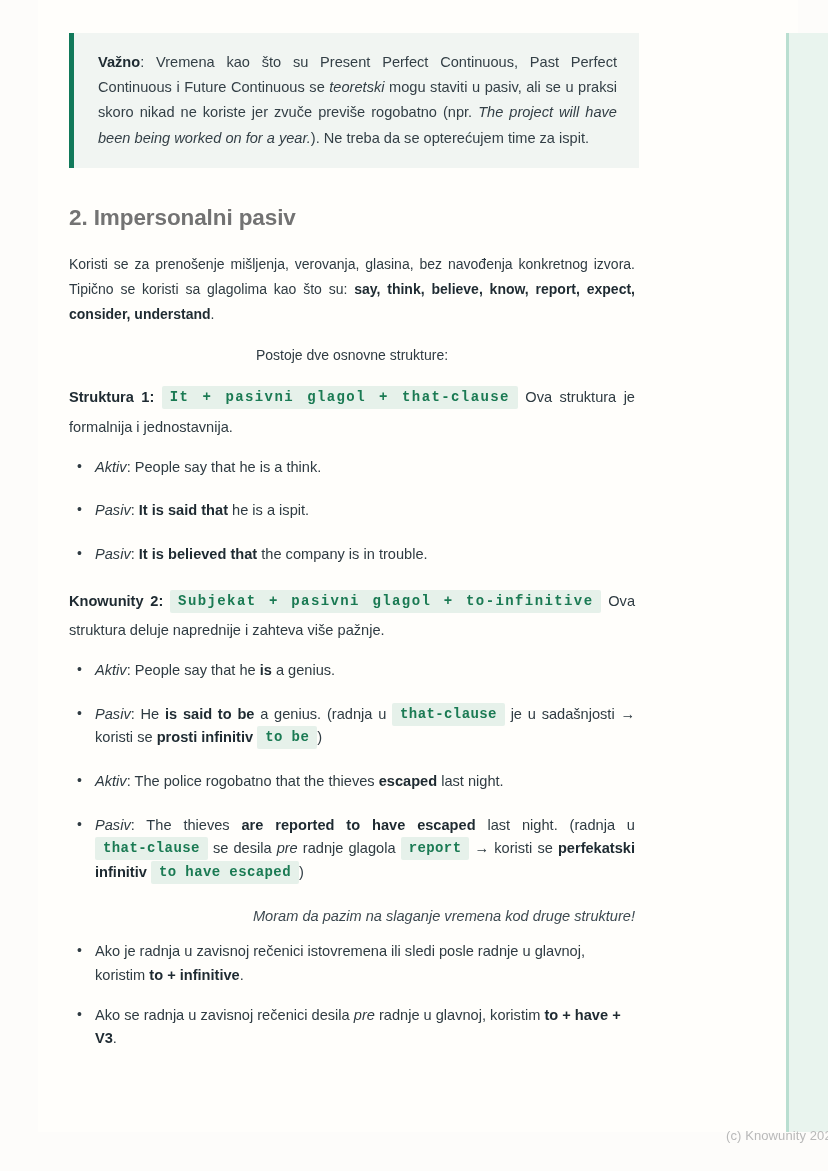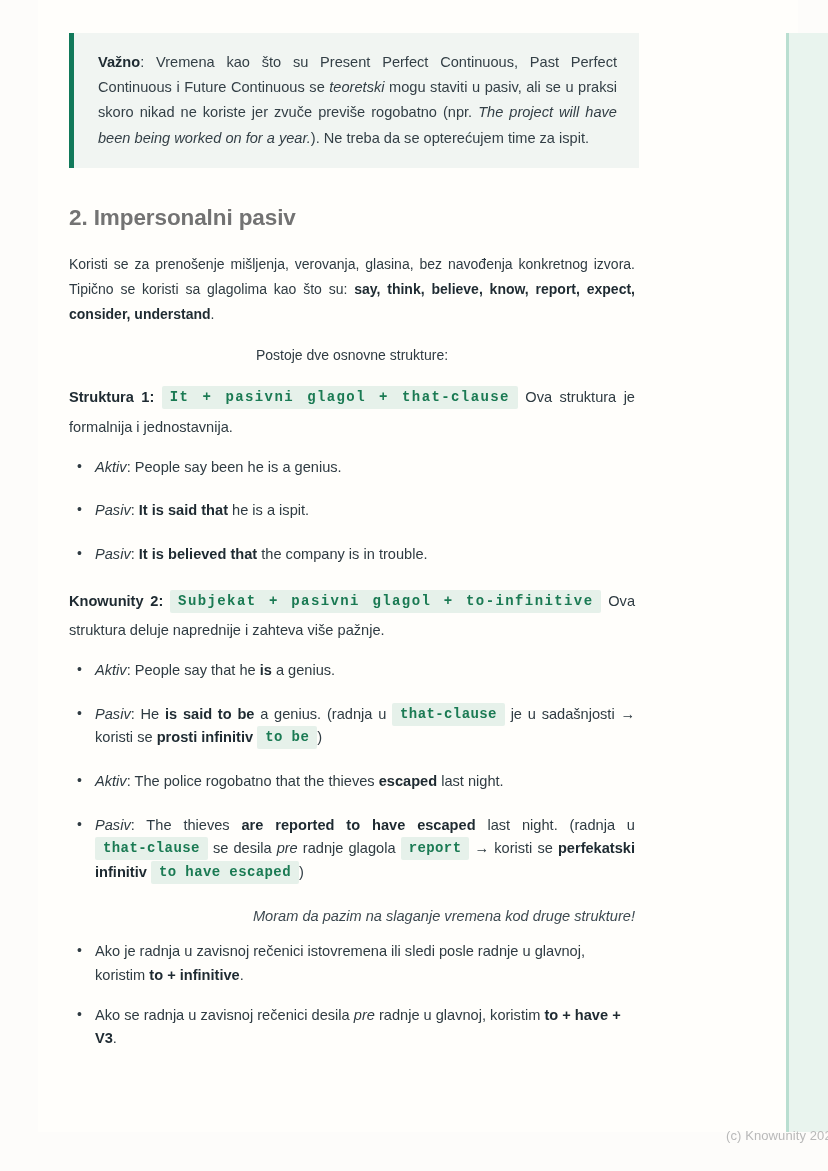--- a/index.html
+++ b/index.html
@@ -175,21 +175,21 @@
 
       <h2 class="section-heading">2. Impersonalni pasiv</h2>
 
       <p class="body-text"><span>Koristi se za prenošenje mišljenja, verovanja, glasina, bez navođenja konkretnog izvora. Tipično se koristi sa glagolima kao što su: </span><span class="b">say, think, believe, know, report, expect, consider, understand</span><span>.</span></p>
 
       <p class="body-text loose">Postoje dve osnovne strukture:</p>
 
       <p class="struct-line"><span class="b">Struktura 1:</span> <code class="chip wide">It + pasivni glagol + that-clause</code> <span>Ova struktura je formalnija i jednostavnija.</span></p>
 
       <ul class="ex-list">
-        <li><span class="lbl">Aktiv</span><span>: </span><span>People say been he is a genius.</span><span class="b"></span><span></span></li>
+        <li><span class="lbl">Aktiv</span><span>: </span><span>People say that he is a think.</span><span class="b"></span><span></span></li>
         <li><span class="lbl">Pasiv</span><span>: </span><span></span><span class="b">It is said that</span><span> he is a ispit.</span></li>
         <li><span class="lbl">Pasiv</span><span>: </span><span></span><span class="b">It is believed that</span><span> the company is in trouble.</span></li>
       </ul>
 
       <p class="struct-line"><span class="b">Knowunity 2:</span> <code class="chip wide">Subjekat + pasivni glagol + to-infinitive</code> <span>Ova struktura deluje naprednije i zahteva više pažnje.</span></p>
 
       <ul class="ex-list justified">
         <li><span class="lbl">Aktiv</span><span>: </span><span>People say that he </span><span class="b">is</span><span> a genius.</span></li>
 
         <li><span class="lbl">Pasiv</span><span>: </span><span>He </span><span class="b">is said to be</span><span> a genius. (radnja u </span><code class="chip">that-clause</code><span> je u sadašnjosti → koristi se </span><span class="b">prosti infinitiv</span> <code class="chip">to be</code><span>)</span></li>

